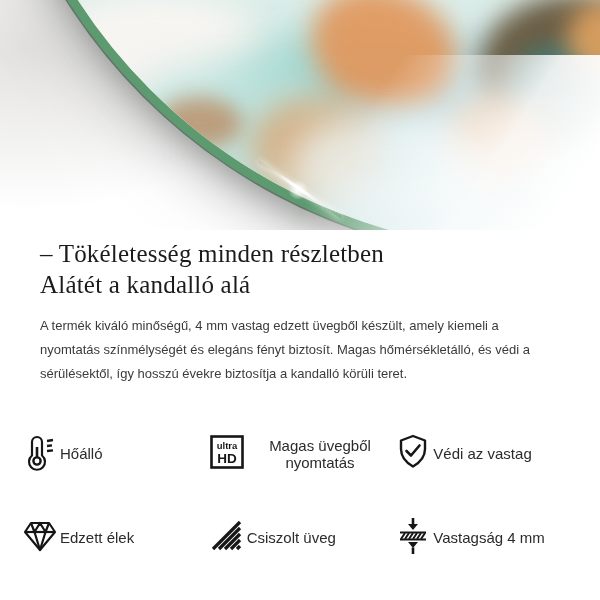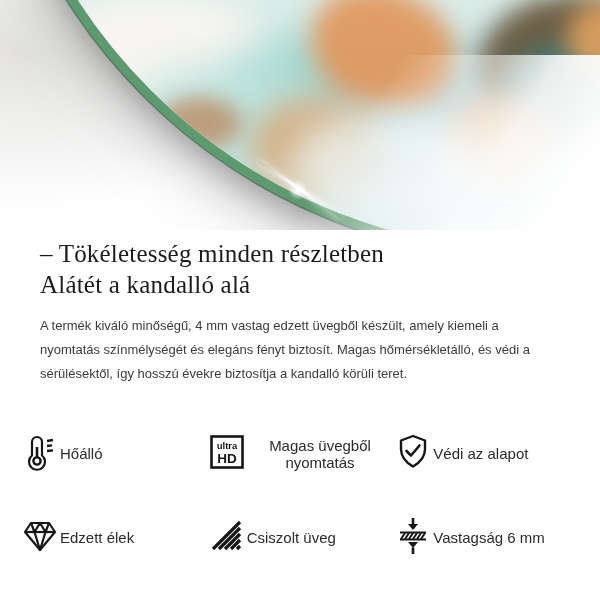--- a/index.html
+++ b/index.html
@@ -145,21 +145,21 @@
     <div class="label">Magas üvegből nyomtatás</div>
   </div>
 
   <div class="feature">
     <div class="icon-box">
       <svg class="icn" width="40" height="40" viewBox="0 0 40 40">
         <path d="M20,4 L32,8.5 V17 C32,25.5 27,30.5 20,34.5 C13,30.5 8,25.5 8,17 V8.5 Z" stroke-width="2.4" stroke-linejoin="round"></path>
         <path d="M13.5,19 L18,23.5 L26.5,13.5" stroke-width="2.6" stroke-linecap="round" stroke-linejoin="round"></path>
       </svg>
     </div>
-    <div class="label">Védi az alapot</div>
+    <div class="label">Védi az vastag</div>
   </div>
 
   <div class="feature">
     <div class="icon-box">
       <svg class="icn" width="40" height="40" viewBox="0 0 40 40">
         <path d="M11,7 H29 L35,16 L20,34 L5,16 Z" stroke-linejoin="round"></path>
         <path d="M5,16 H35"></path>
         <path d="M11,7 L14.5,16 L20,7 L25.5,16 L29,7" stroke-linejoin="round"></path>
         <path d="M14.5,16 L20,34 L25.5,16" stroke-linejoin="round"></path>
       </svg>
@@ -194,16 +194,16 @@
           <line x1="12" y1="23" x2="16" y2="17"></line>
           <line x1="16" y1="23" x2="20" y2="17"></line>
           <line x1="20" y1="23" x2="24" y2="17"></line>
           <line x1="24" y1="23" x2="28" y2="17"></line>
           <line x1="28" y1="23" x2="32" y2="17"></line>
         </g>
         <polygon points="15,32 25,32 20,26" fill="#161616" stroke="none" transform="rotate(180 20 29)"></polygon>
         <line x1="20" y1="31.5" x2="20" y2="38" stroke-width="2.6"></line>
       </svg>
     </div>
-    <div class="label">Vastagság 6 mm</div>
+    <div class="label">Vastagság 4 mm</div>
   </div>
 
 </div>
 
 </body></html>

